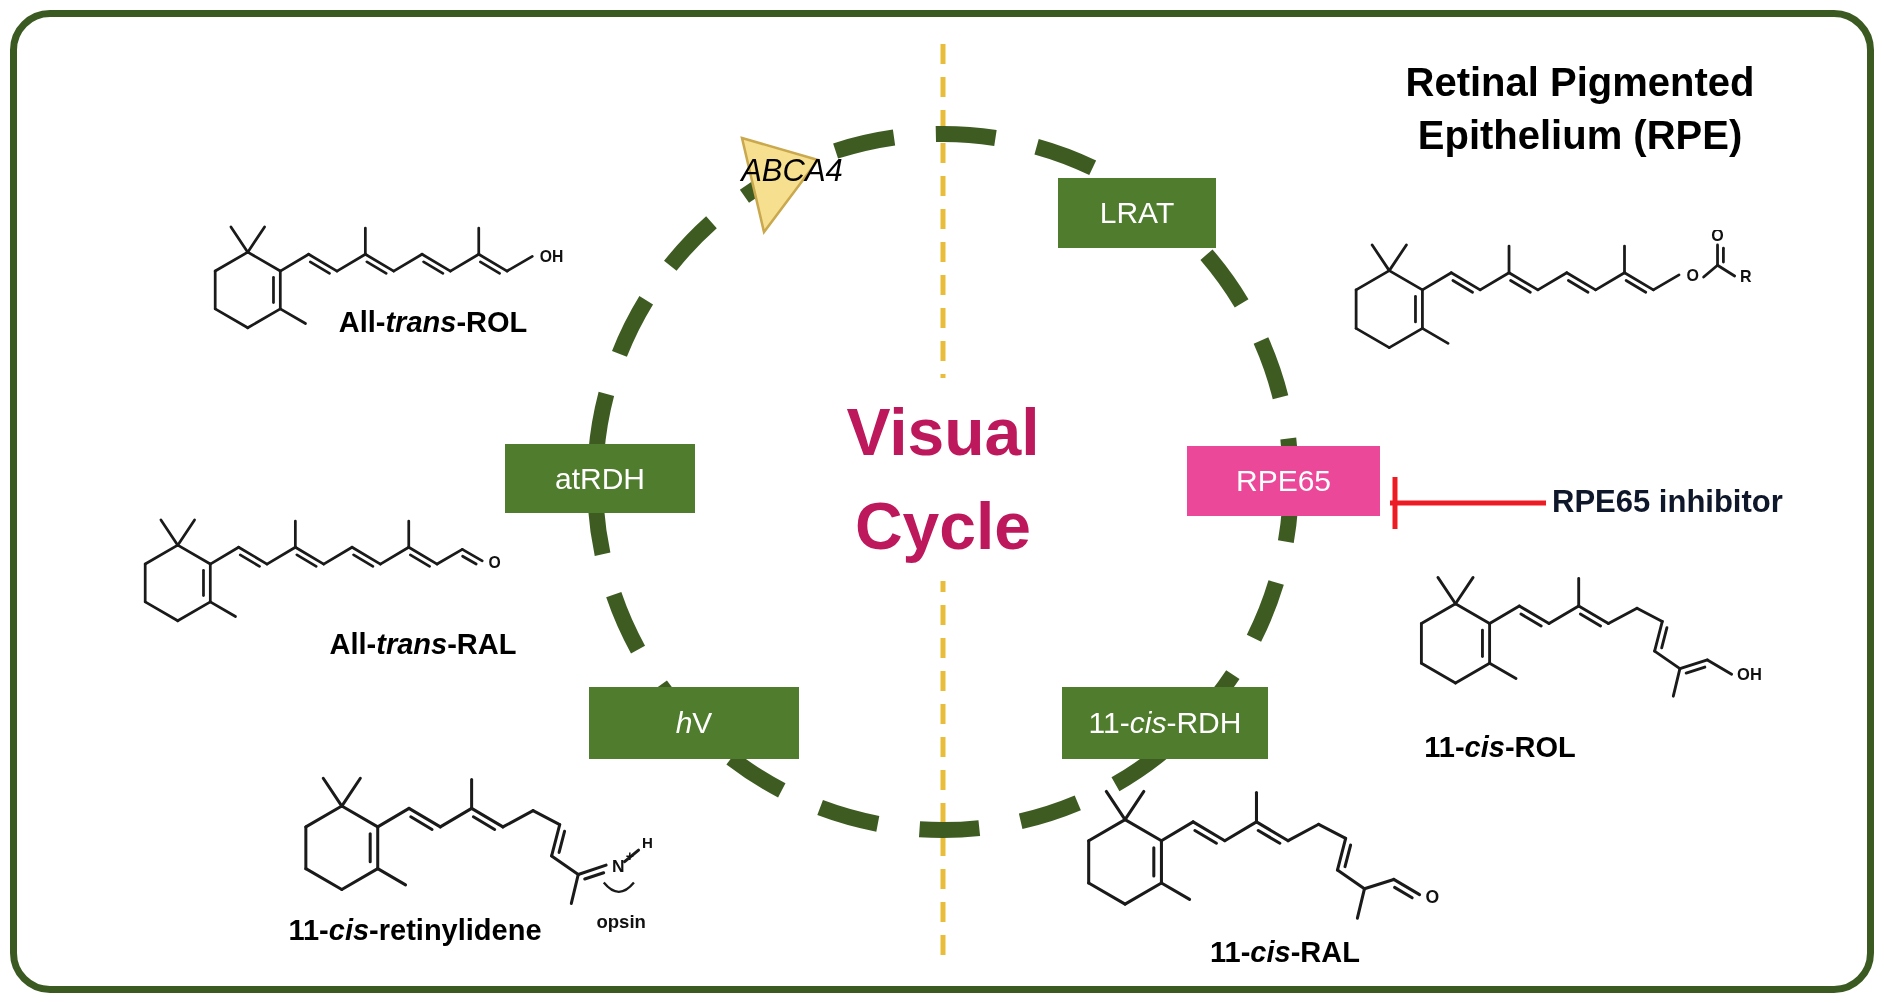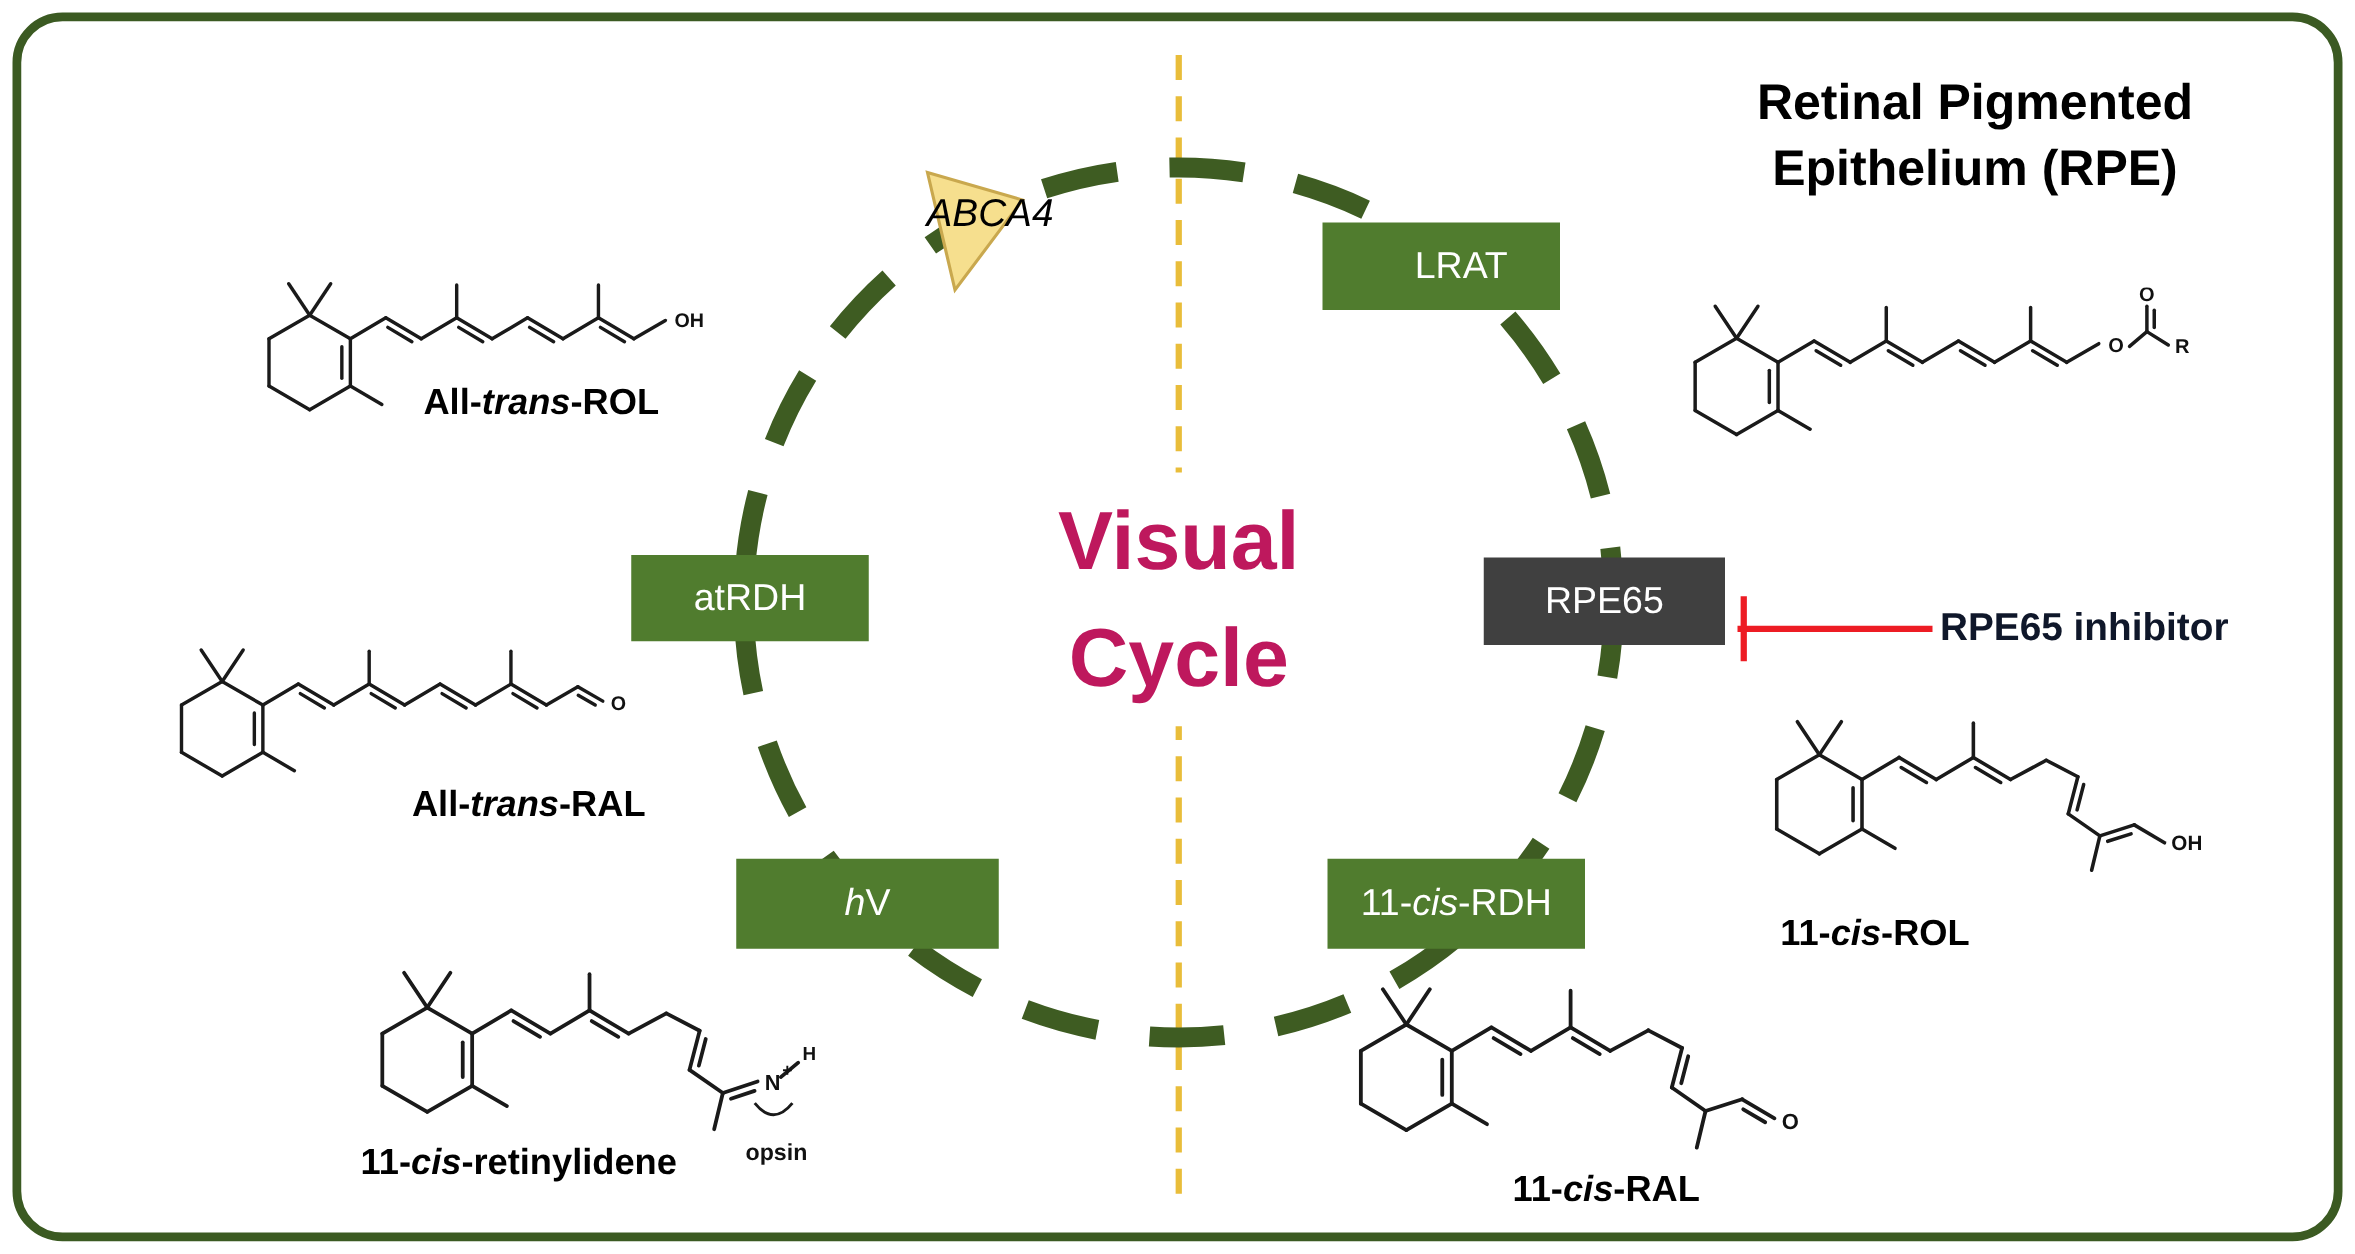--- a/index.html
+++ b/index.html
@@ -4,21 +4,21 @@
 <style>
   html,body{margin:0;padding:0;background:#ffffff;font-family:"Liberation Sans",sans-serif;}
   .canvas{position:relative;width:1884px;height:1003px;background:#fff;overflow:hidden;}
   .frame{position:absolute;inset:10px;border:7px solid #3b5a22;border-radius:40px;pointer-events:none;}
   .layer{position:absolute;left:0;top:0;}
   .title{position:absolute;font-weight:bold;font-size:40px;line-height:1.32;text-align:center;color:#000;}
   .center-title{position:absolute;left:793px;top:378px;width:300px;background:#fff;text-align:center;
     font-weight:bold;font-size:66px;line-height:1.42;color:#be185d;padding:8px 0;}
   .ebox{position:absolute;display:flex;align-items:center;justify-content:center;color:#fff;font-size:30px;}
   .green{background:#507c2e;}
-  .blue{background:#404040;}
+  .blue{background:#ec4899;}
   .mol{position:absolute;}
   .mol-label{position:absolute;font-weight:bold;font-size:29px;text-align:center;color:#000;}
   .abca4{position:absolute;left:712px;top:153px;width:160px;text-align:center;font-style:italic;font-size:31px;color:#000;}
   .inhib-label{position:absolute;left:1552px;top:484px;color:#0f172a;font-weight:bold;font-size:31px;}
   i{font-style:italic;}
 </style>
 </head>
 <body>
 
 <div class="canvas">
@@ -38,21 +38,21 @@
     <div>Cycle</div>
   </div>
 
   <div class="title" style="left:1340px;top:56px;width:480px;">
     <div>Retinal Pigmented</div>
     <div>Epithelium (RPE)</div>
   </div>
 
   <div class="abca4">ABCA4</div>
 
-  <div class="ebox green" style="left:1058px;top:178px;width:158px;height:70px;padding-left:32px;">
+  <div class="ebox green" style="left:1058px;top:178px;width:158px;height:70px;">
     <span>LRAT</span>
   </div>
   <div class="ebox green" style="left:505px;top:444px;width:190px;height:69px;">
     <span>atRDH</span>
   </div>
   <div class="ebox blue" style="left:1187px;top:446px;width:193px;height:70px;">
     <span>RPE65</span>
   </div>
   <div class="ebox green" style="left:589px;top:687px;width:210px;height:72px;">
     <span></span>

